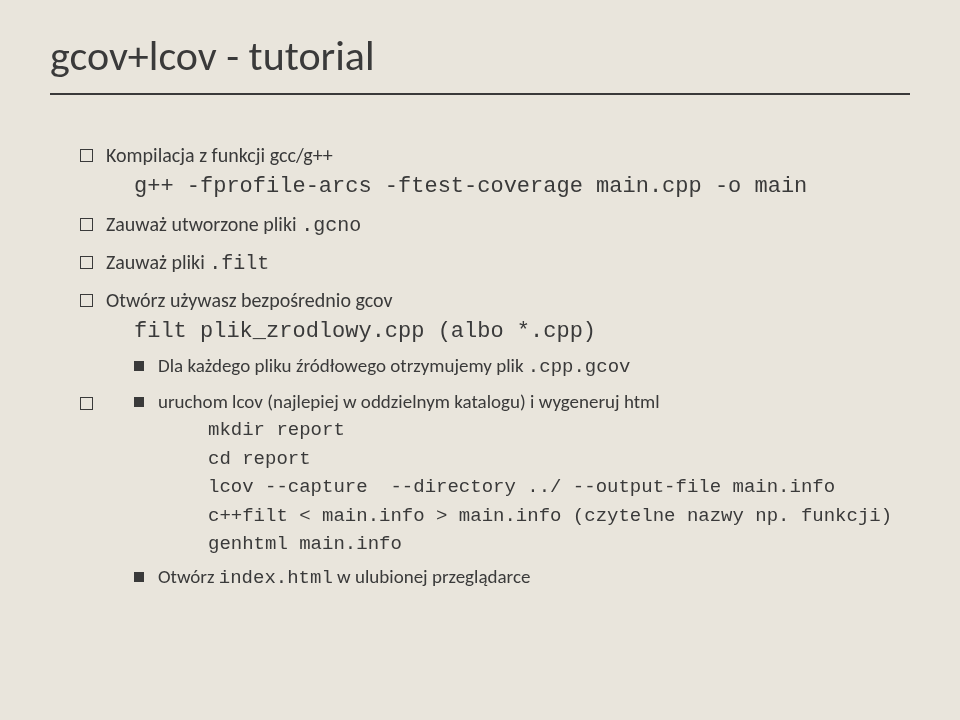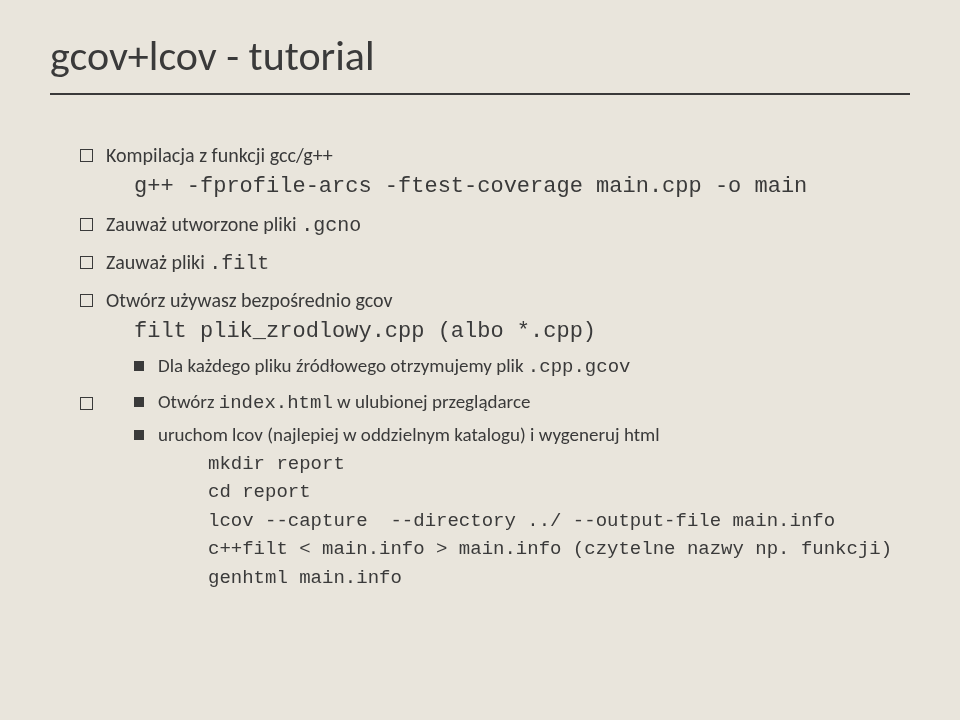--- a/index.html
+++ b/index.html
@@ -108,26 +108,26 @@
     <ul class="sub">
       <li>
         <span>Dla każdego pliku źródłowego otrzymujemy plik </span><span class="code-inline">.cpp.gcov</span>
       </li>
     </ul>
   </li>
 
   <li>
     <ul class="sub">
       <li>
-        <span>Otwórz </span><span class="code-inline">index.html</span><span>  w ulubionej przeglądarce</span>
-      </li>
-      <li>
         <span>uruchom lcov (najlepiej w oddzielnym katalogu) i wygeneruj html</span>
         <div class="code-block">mkdir report
 cd report
 lcov --capture  --directory ../ --output-file main.info
 c++filt &lt; main.info &gt; main.info (czytelne nazwy np. funkcji)
 genhtml main.info</div>
       </li>
+      <li>
+        <span>Otwórz </span><span class="code-inline">index.html</span><span>  w ulubionej przeglądarce</span>
+      </li>
     </ul>
   </li>
 
 </ul>
 
 </body></html>

